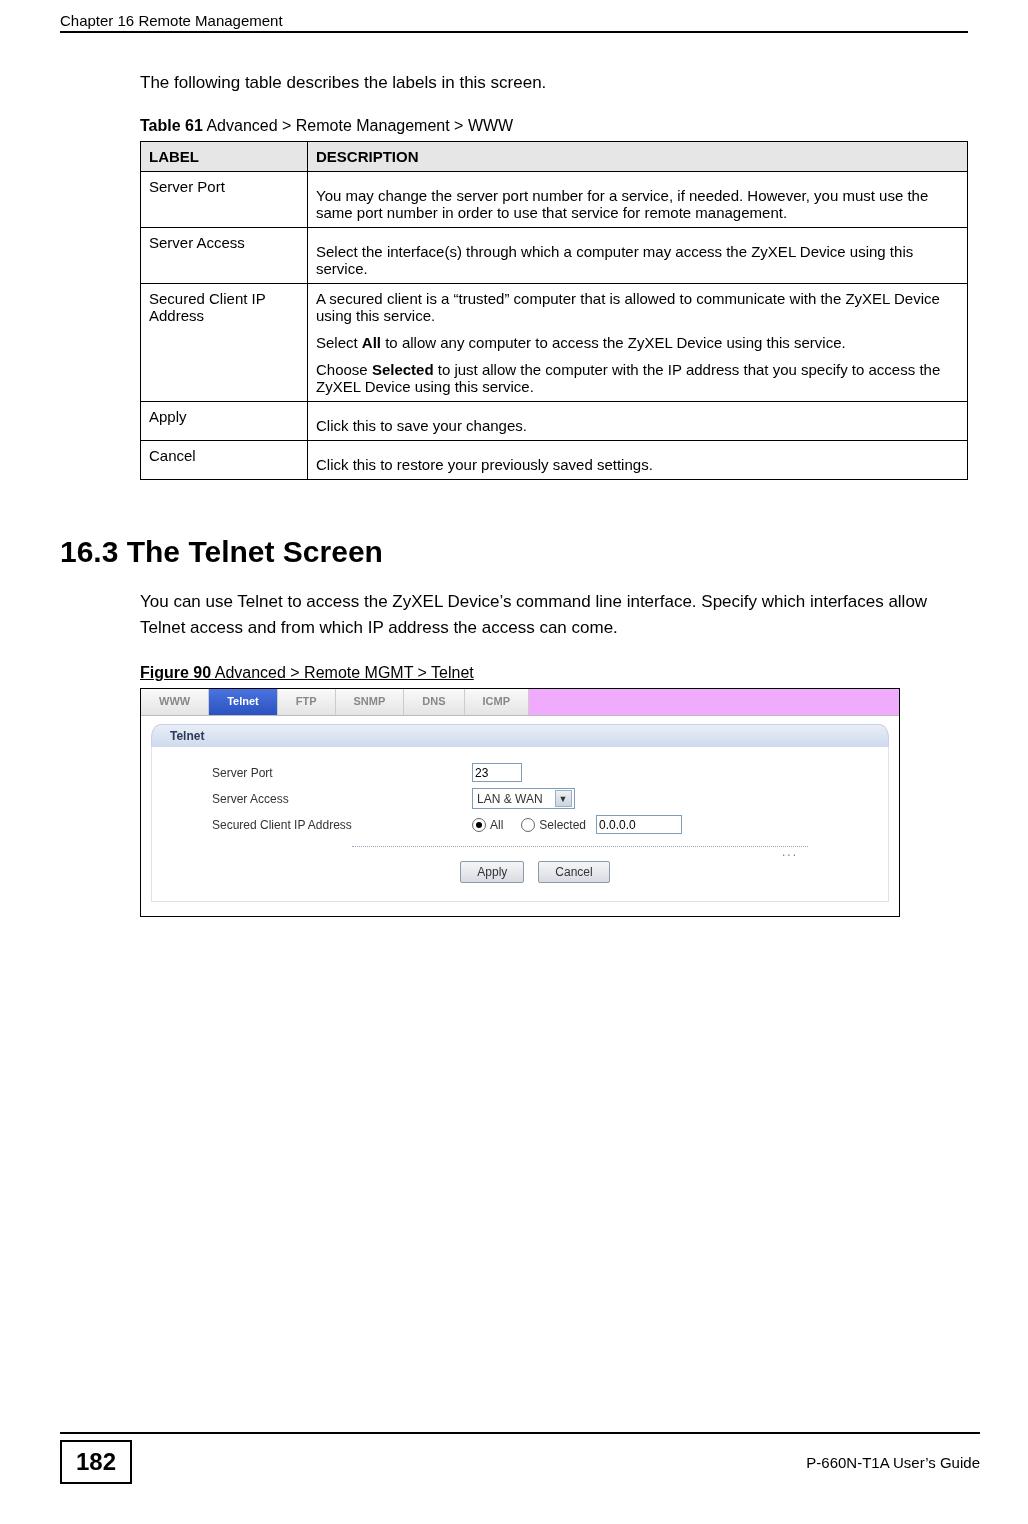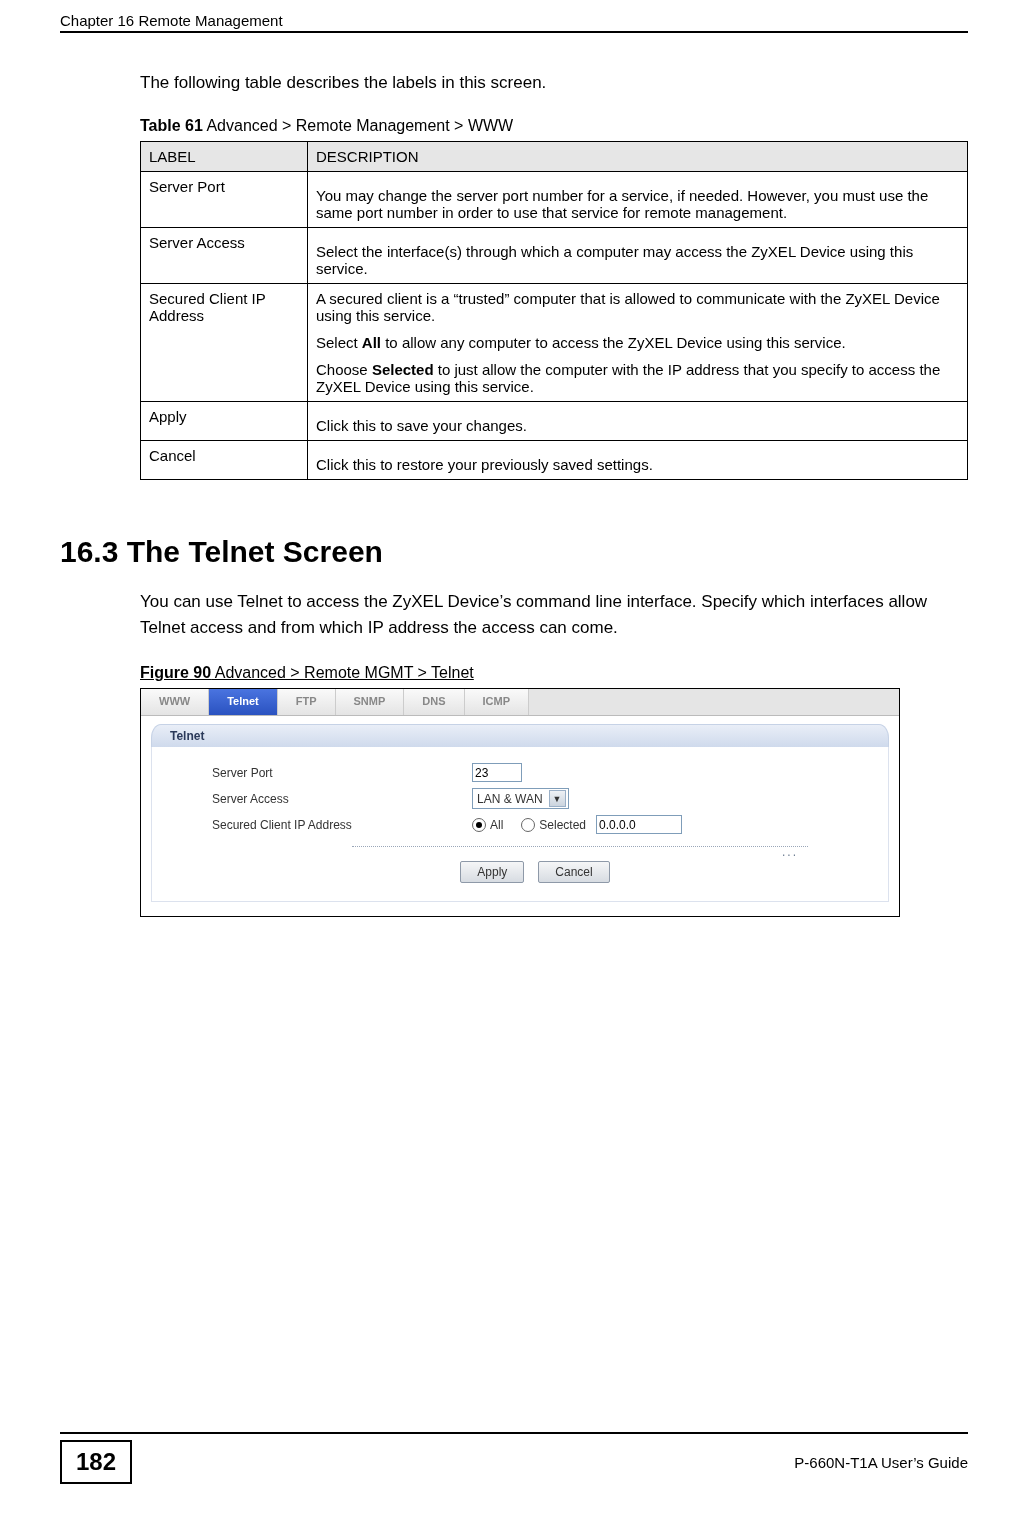--- a/index.html
+++ b/index.html
@@ -46,21 +46,21 @@
     font-size: 15px;
   }
   table.label-table th, table.label-table td {
     border: 1px solid #000;
     padding: 6px 8px;
     text-align: left;
     vertical-align: top;
   }
   table.label-table th {
     background: #e6e6e6;
-    font-weight: normal;
+    font-weight: bold;
   }
   table.label-table th.col-label { width: 150px; }
   .desc p { margin: 0 0 10px 0; }
   .desc p:last-child { margin-bottom: 0; margin-top: 9px; }
   h2.section {
     font-family: Arial, Helvetica, sans-serif;
     font-size: 30px;
     font-weight: bold;
     margin: 55px 0 20px -80px;
   }
@@ -77,21 +77,21 @@
   .fig-caption b { font-weight: bold; }
   
   .screenshot {
     border: 1px solid #000;
     width: 760px;
     box-sizing: border-box;
     background: #fff;
   }
   .tabs {
     display: flex;
-    background: #e5e5e5;
+    background: #f0abfc;
     height: 26px;
     border-bottom: 1px solid #bbb;
   }
   .tab {
     font-family: Arial, sans-serif;
     font-size: 11px;
     font-weight: bold;
     color: #888;
     padding: 6px 18px 4px 18px;
     border-right: 1px solid #ccc;
@@ -139,21 +139,21 @@
   }
   .text-input.wide { width: 80px; }
   .select-box {
     display: inline-flex;
     align-items: center;
     border: 1px solid #7f9db9;
     background: #fff;
     height: 19px;
     font-size: 12px;
     padding: 0 2px 0 4px;
-    gap: 6px;
+    gap: 12px;
   }
   .select-box .dd {
     width: 15px;
     height: 15px;
     background: linear-gradient(#eef1f5,#cbd4de);
     border: 1px solid #9bb0c7;
     display: inline-flex;
     align-items: center;
     justify-content: center;
     font-size: 9px;
@@ -205,21 +205,21 @@
     font-size: 12px;
     padding: 3px 16px;
     background: linear-gradient(#f5f6f7,#d7dce2);
     border: 1px solid #8e99a8;
     border-radius: 2px;
     color: #333;
   }
   .footer {
     position: absolute;
     left: 60px;
-    right: 60px;
+    right: 48px;
     bottom: 40px;
   }
   .foot-line {
     border-top: 2px solid #000;
     display: flex;
     align-items: center;
     padding-top: 6px;
   }
   .page-num-box {
     border: 2.5px solid #000;

